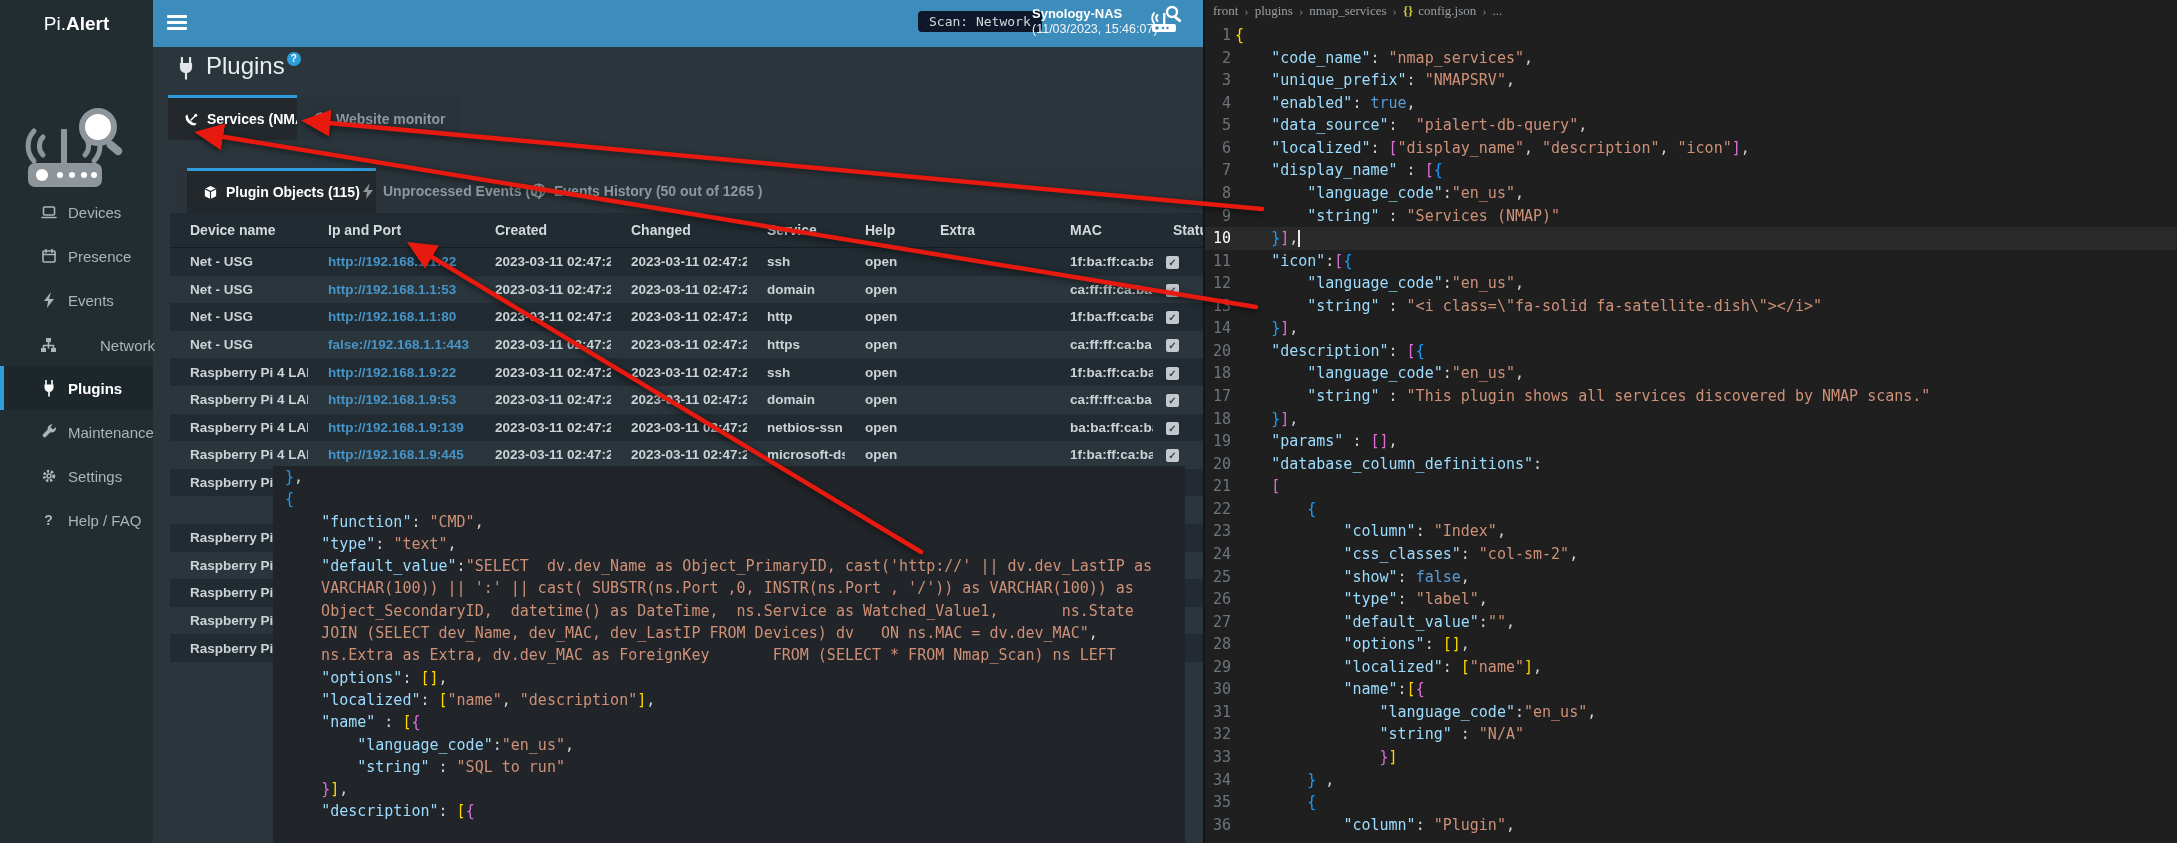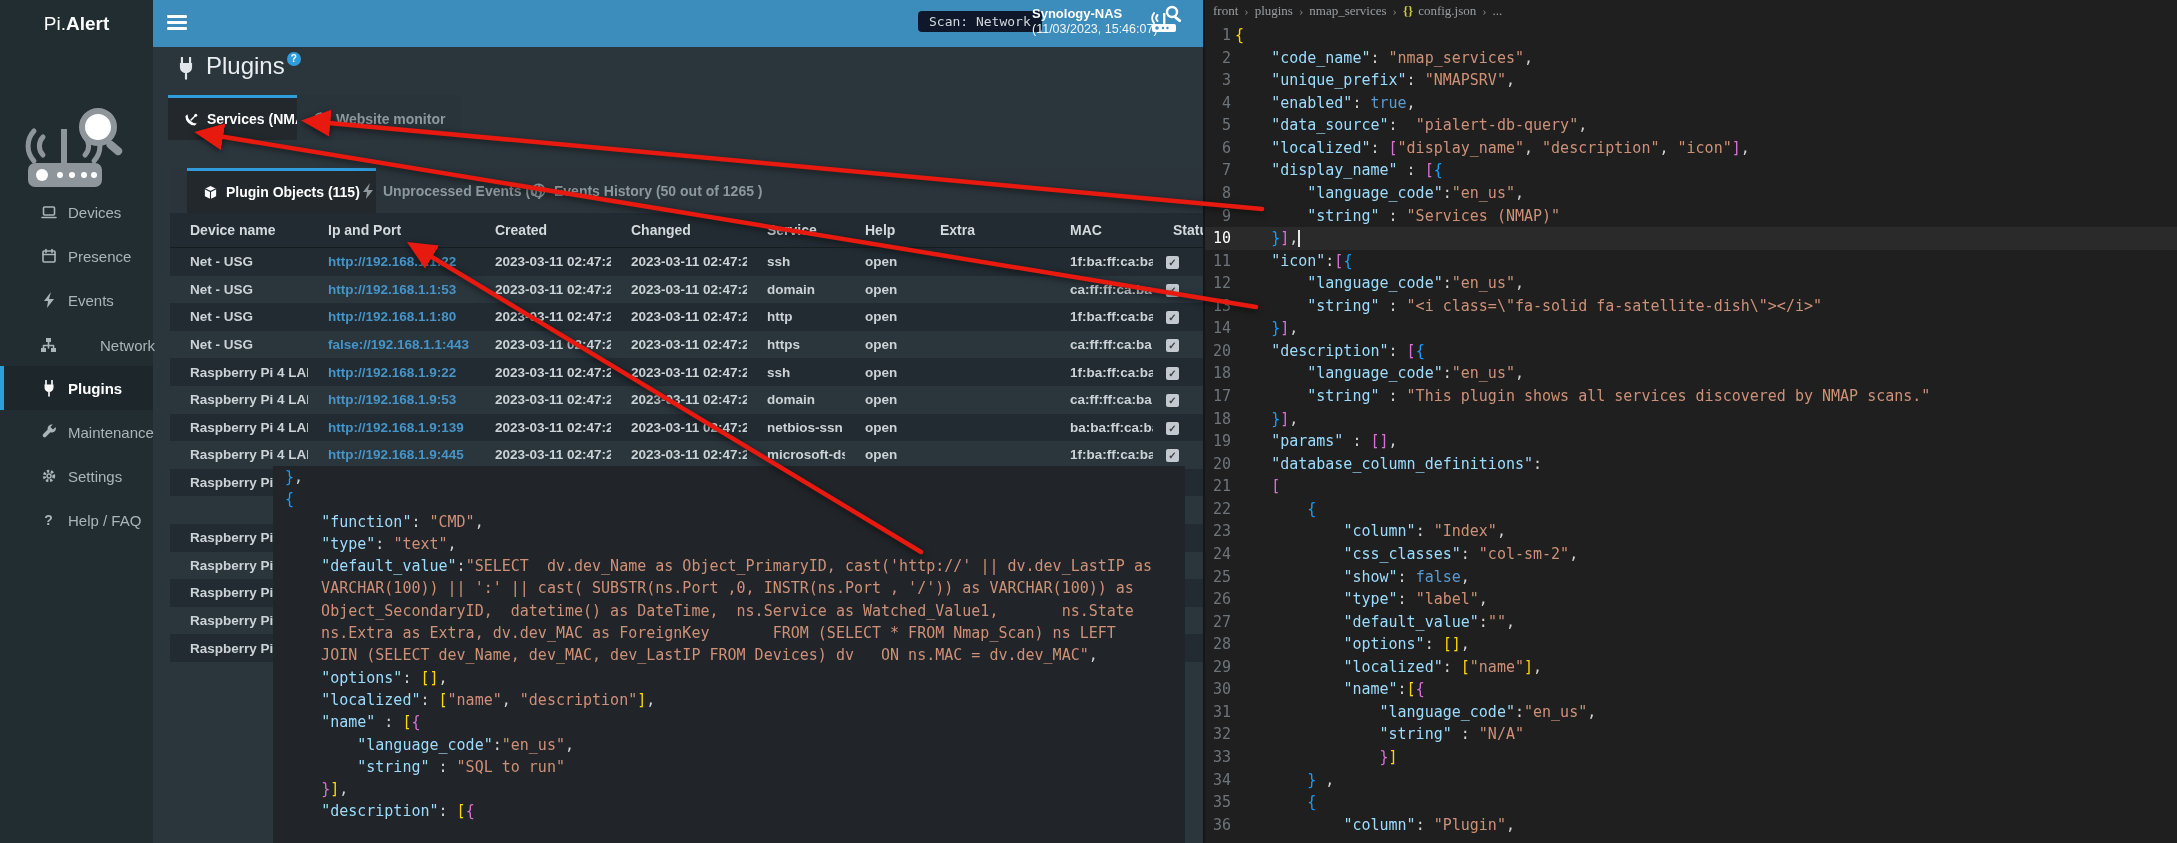--- a/index.html
+++ b/index.html
@@ -450,22 +450,22 @@
   </div>
 
   <div class="abs" id="overlay">
       <div class="oline"><span style="color:#179fff">}</span>,</div>
       <div class="oline"><span style="color:#179fff">{</span></div>
       <div class="oline">    <span style="color:#9cdcfe">"function"</span>: <span style="color:#ce9178">"CMD"</span>,</div>
       <div class="oline">    <span style="color:#9cdcfe">"type"</span>: <span style="color:#ce9178">"text"</span>,</div>
       <div class="oline">    <span style="color:#9cdcfe">"default_value"</span>:<span style="color:#ce9178">"SELECT  dv.dev_Name as Object_PrimaryID, cast('http://' || dv.dev_LastIP as</span></div>
       <div class="oline"><span style="color:#ce9178">    VARCHAR(100)) || ':' || cast( SUBSTR(ns.Port ,0, INSTR(ns.Port , '/')) as VARCHAR(100)) as</span></div>
       <div class="oline"><span style="color:#ce9178">    Object_SecondaryID,  datetime() as DateTime,  ns.Service as Watched_Value1,       ns.State</span></div>
+      <div class="oline"><span style="color:#ce9178">    JOIN (SELECT dev_Name, dev_MAC, dev_LastIP FROM Devices) dv   ON ns.MAC = dv.dev_MAC"</span>,</div>
       <div class="oline"><span style="color:#ce9178">    ns.Extra as Extra, dv.dev_MAC as ForeignKey       FROM (SELECT * FROM Nmap_Scan) ns LEFT</span></div>
-      <div class="oline"><span style="color:#ce9178">    JOIN (SELECT dev_Name, dev_MAC, dev_LastIP FROM Devices) dv   ON ns.MAC = dv.dev_MAC"</span>,</div>
       <div class="oline">    <span style="color:#9cdcfe">"options"</span>: <span style="color:#ffd700">[</span><span style="color:#ffd700">]</span>,</div>
       <div class="oline">    <span style="color:#9cdcfe">"localized"</span>: <span style="color:#ffd700">[</span><span style="color:#ce9178">"name"</span>, <span style="color:#ce9178">"description"</span><span style="color:#ffd700">]</span>,</div>
       <div class="oline">    <span style="color:#9cdcfe">"name"</span> : <span style="color:#ffd700">[</span><span style="color:#da70d6">{</span></div>
       <div class="oline">        <span style="color:#9cdcfe">"language_code"</span>:<span style="color:#ce9178">"en_us"</span>,</div>
       <div class="oline">        <span style="color:#9cdcfe">"string"</span> : <span style="color:#ce9178">"SQL to run"</span></div>
       <div class="oline">    <span style="color:#da70d6">}</span><span style="color:#ffd700">]</span>,</div>
       <div class="oline">    <span style="color:#9cdcfe">"description"</span>: <span style="color:#ffd700">[</span><span style="color:#da70d6">{</span></div>
     </div>
 
   <div class="abs" id="editor">

